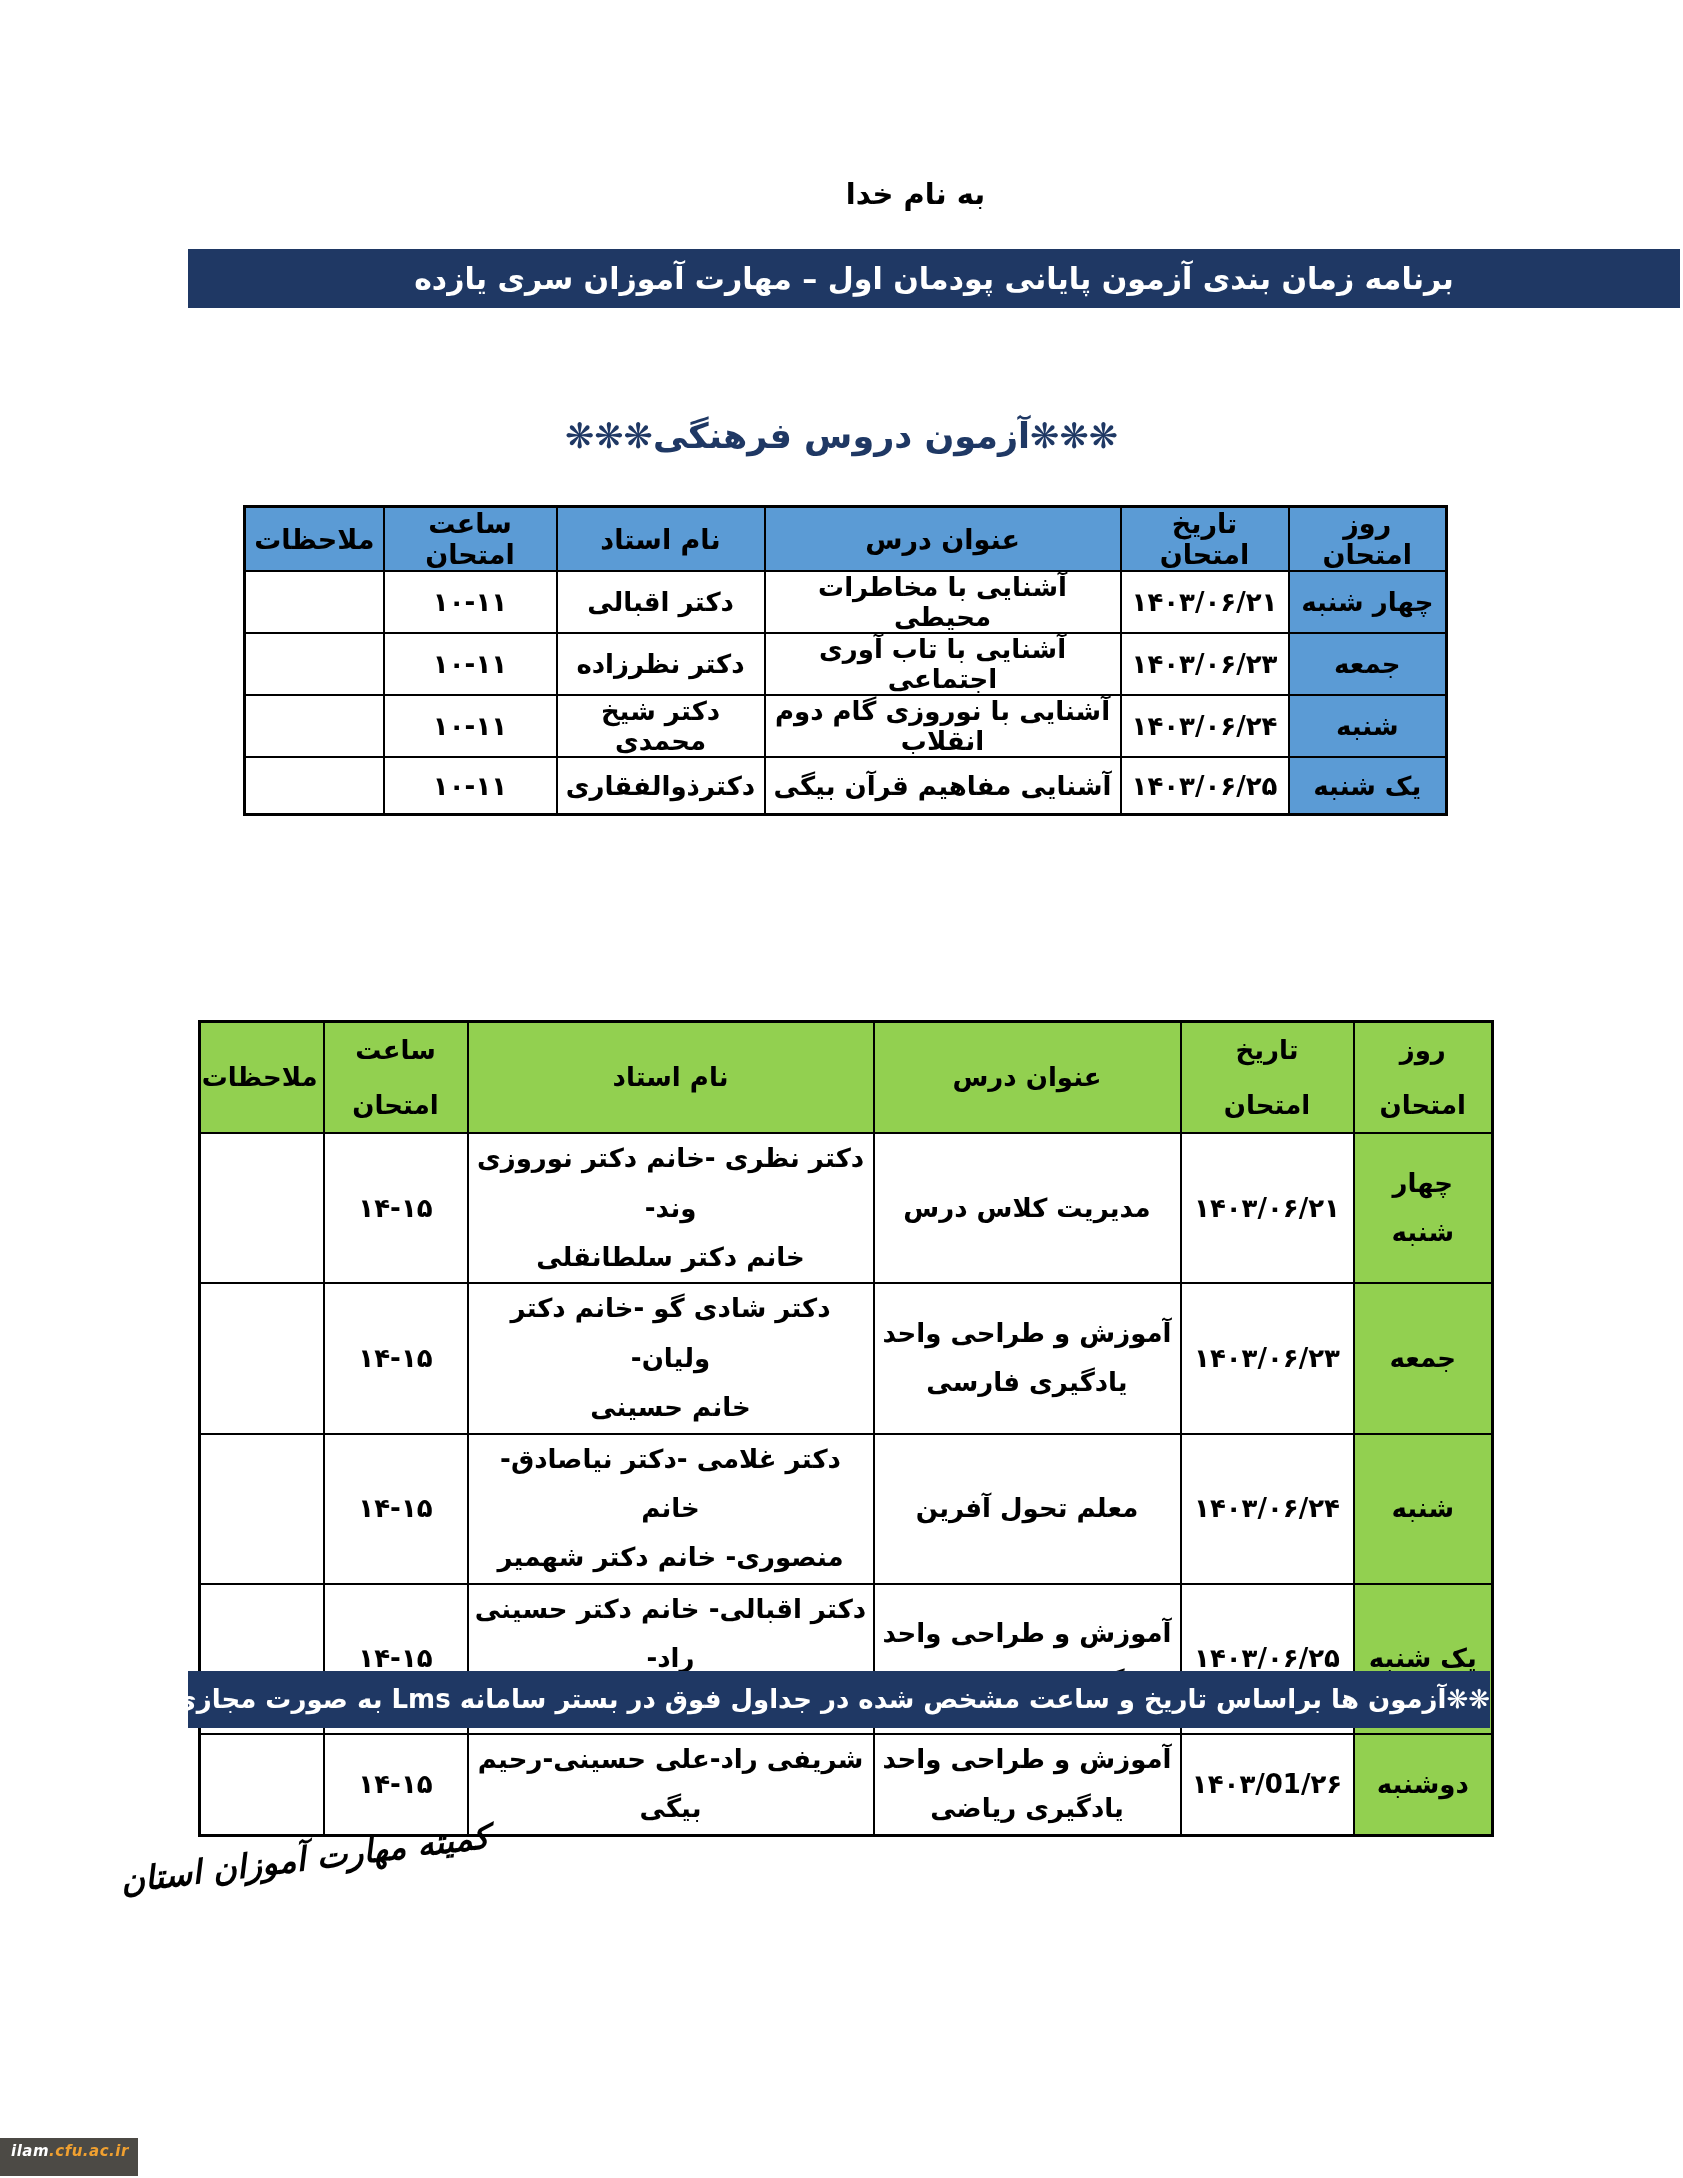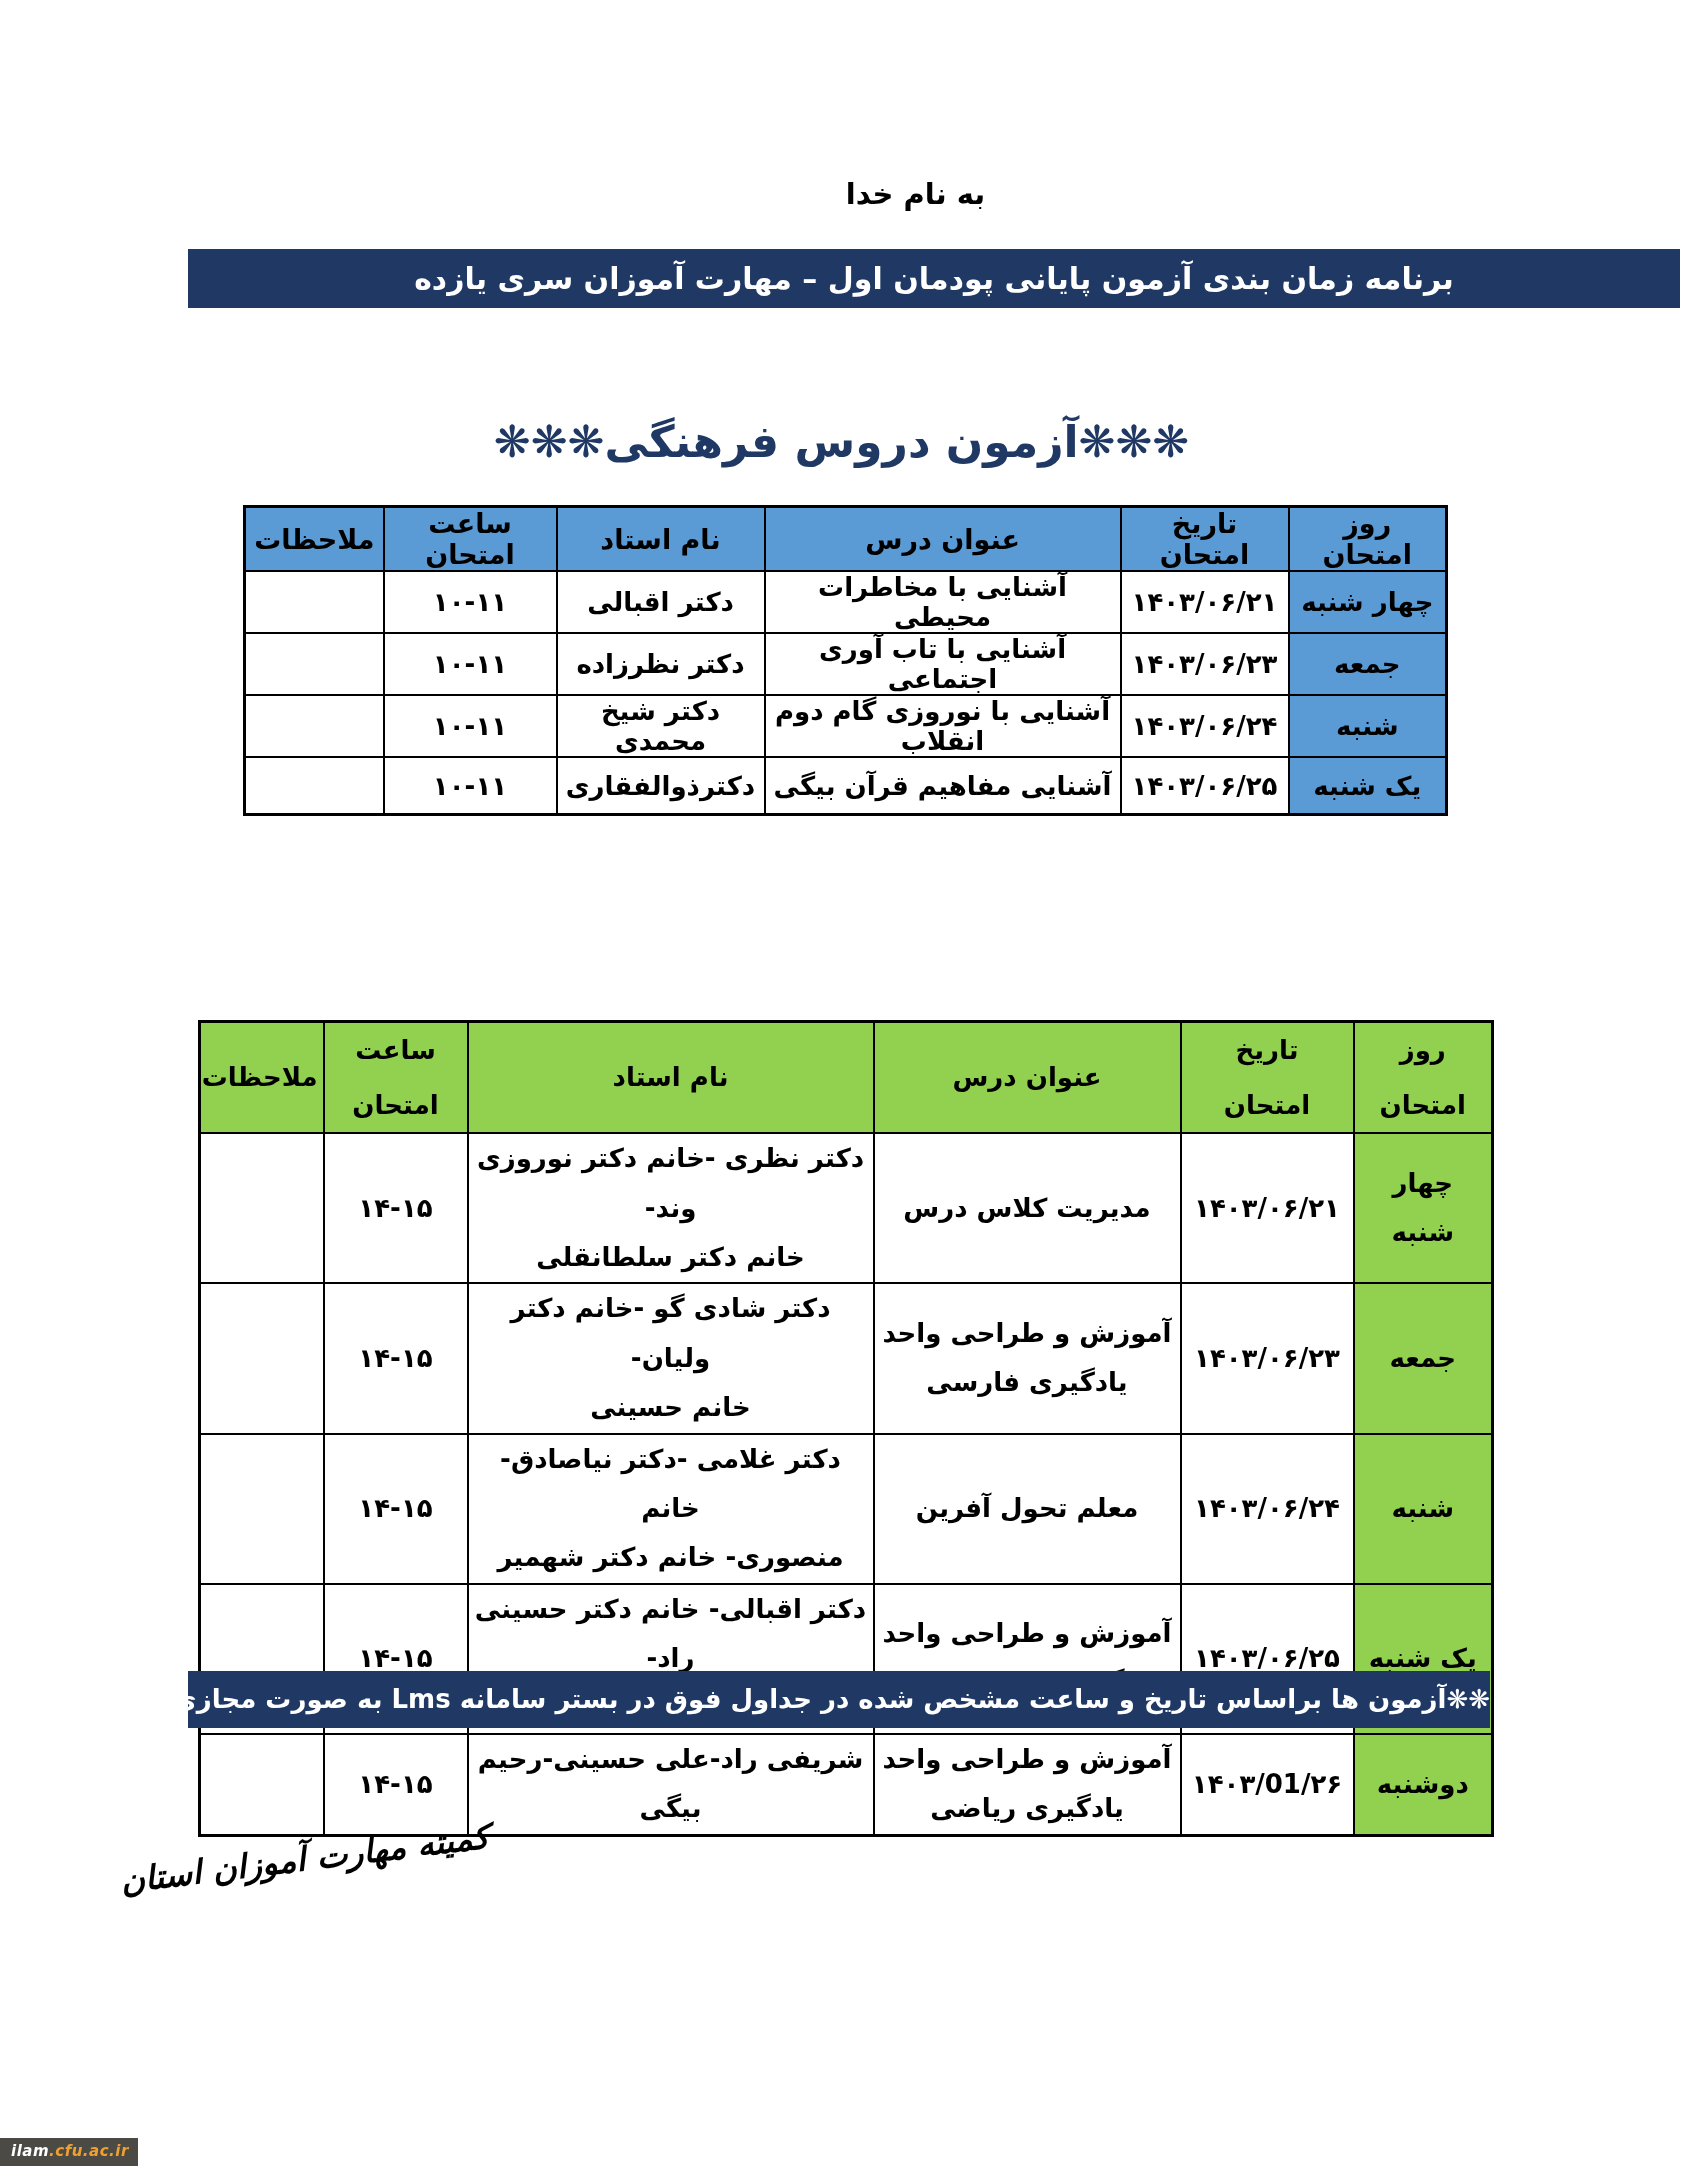--- a/index.html
+++ b/index.html
@@ -12,21 +12,21 @@
     transform:translateX(calc(-50% + 74px));
     font-size:29px; font-weight:bold; direction:rtl; white-space:nowrap;
   }
   .banner {
     position:absolute; top:249px; left:188px; width:1492px; height:59px;
     background:#1F3864; color:#ffffff; font-size:30px; font-weight:bold;
     text-align:center; line-height:59px; direction:rtl; white-space:nowrap; overflow:hidden;
   }
   .section-title {
     position:absolute; left:0; width:100%; text-align:center;
-    color:#1F3864; font-size:44px; font-weight:bold; direction:rtl;
+    color:#1F3864; font-size:35px; font-weight:bold; direction:rtl;
   }
   .section-title.s1 { top:416px; }
   .section-title.s2 { top:911px; }
   table {
     position:absolute; border-collapse:collapse; table-layout:fixed;
     direction:rtl; border:3px solid #000;
   }
   th, td {
     border:2px solid #000; text-align:center; vertical-align:middle;
     font-weight:bold; font-size:26px; white-space:pre-line; padding:0 6px;
@@ -47,21 +47,21 @@
     line-height:57px; text-align:center; direction:rtl; white-space:nowrap; overflow:hidden;
   }
   .signature {
     position:absolute; left:173px; top:1836px; width:317px;
     font-size:33px; font-weight:bold; font-style:italic;
     transform:rotate(-7deg); direction:rtl; text-align:center; white-space:nowrap;
   }
   .watermark {
     position:absolute; left:0; top:2138px; background:#4C4A45;
     color:#ffffff; font-weight:bold; font-style:italic; font-size:15px;
-    padding:4px 9px 6px 11px; letter-spacing:0.5px;
+    padding:4px 9px 16px 11px; letter-spacing:0.5px;
   }
   .watermark .orange { color:#F0A030; }
 </style>
 </head>
 <body>
 
 <div class="page">
 
   <div class="bismillah">به نام خدا</div>
 

